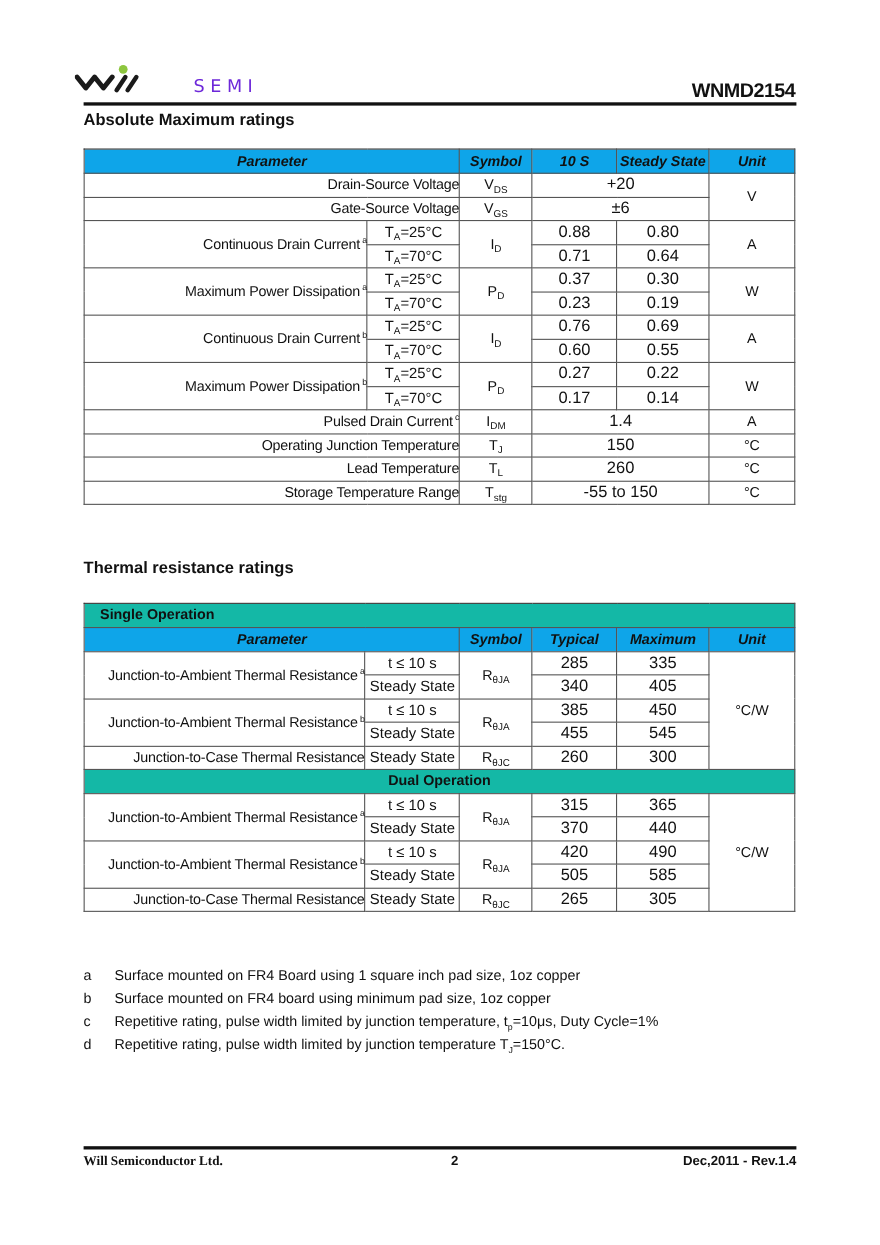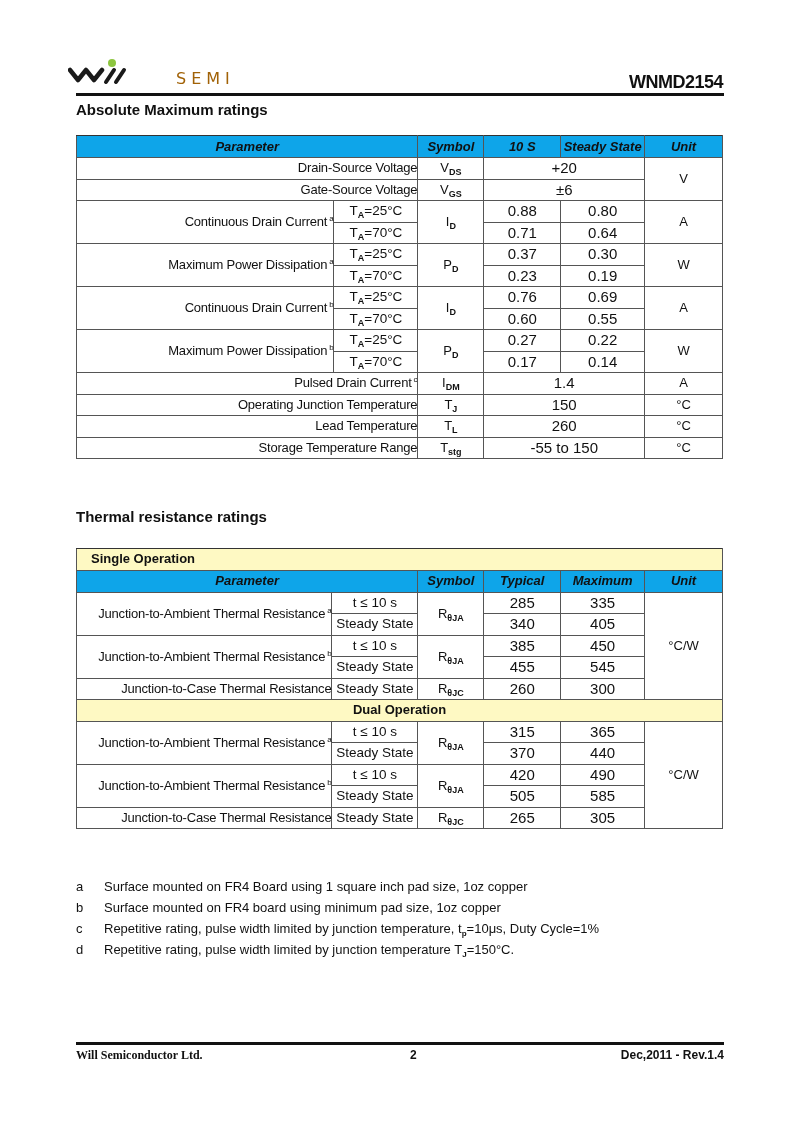--- a/index.html
+++ b/index.html
@@ -1,35 +1,35 @@
 <!DOCTYPE html>
 <html><head>
 <meta charset="utf-8">
 <style>
   html, body { margin: 0; padding: 0; background: #ffffff; }
   body { width: 800px; height: 1132px; position: relative; font-family: "Liberation Sans", sans-serif; color: #111; overflow: hidden; }
   .page { position: absolute; left: 0; top: 0; width: 800px; height: 1132px; }
 
   
   .logo { position: absolute; left: 68px; top: 58px; width: 190px; height: 32px; }
-  .logo-semi { position: absolute; left: 108px; top: 11px; font-size: 16px; letter-spacing: 5px; color: #a16207; font-family: "DejaVu Sans", sans-serif; }
+  .logo-semi { position: absolute; left: 108px; top: 11px; font-size: 16px; letter-spacing: 5px; color: #6d28d9; font-family: "DejaVu Sans", sans-serif; }
   .part-no { position: absolute; right: 77px; top: 72px; font-size: 18px; font-weight: bold; letter-spacing: -0.5px; }
   .hdr-rule { position: absolute; left: 76px; width: 648px; top: 93px; height: 3px; background: #111; }
 
   .sec-title { position: absolute; left: 76px; font-size: 15px; font-weight: bold; }
 
   table { border-collapse: collapse; position: absolute; left: 76px; width: 647px; font-size: 13px; }
   td, th { border: 1px solid #555; padding: 0; text-align: center; vertical-align: middle; font-weight: normal; height: 20.5px; line-height: 14px; }
   th { background: #0ea5e9; font-weight: bold; height: 21px; font-style: italic; }
   td.l { text-align: right; padding-left: 0; letter-spacing: -0.2px; }
   td.sub { font-size: 13.5px; }
-  sub { font-size: 9px; vertical-align: -3px; line-height: 0; font-weight: bold; }
+  sub { font-size: 9px; vertical-align: -3px; line-height: 0; }
   sup { font-size: 8px; vertical-align: 5px; line-height: 0; margin-left: 2px; }
   .sm { font-size: 15px; }
-  .banner td { background: #fef9c3; font-weight: bold; }
+  .banner td { background: #14b8a6; font-weight: bold; }
   .banner td.bl { text-align: left; padding-left: 14px; }
   table tr:first-child td, table tr:first-child th { border-top: 1.5px solid #333; }
 
   
   .notes { position: absolute; left: 76px; top: 876px; font-size: 13px; }
   .note { display: flex; height: 21px; align-items: center; }
   .note-key { width: 28px; }
   .note-text sub { font-size: 8px; }
 
   

